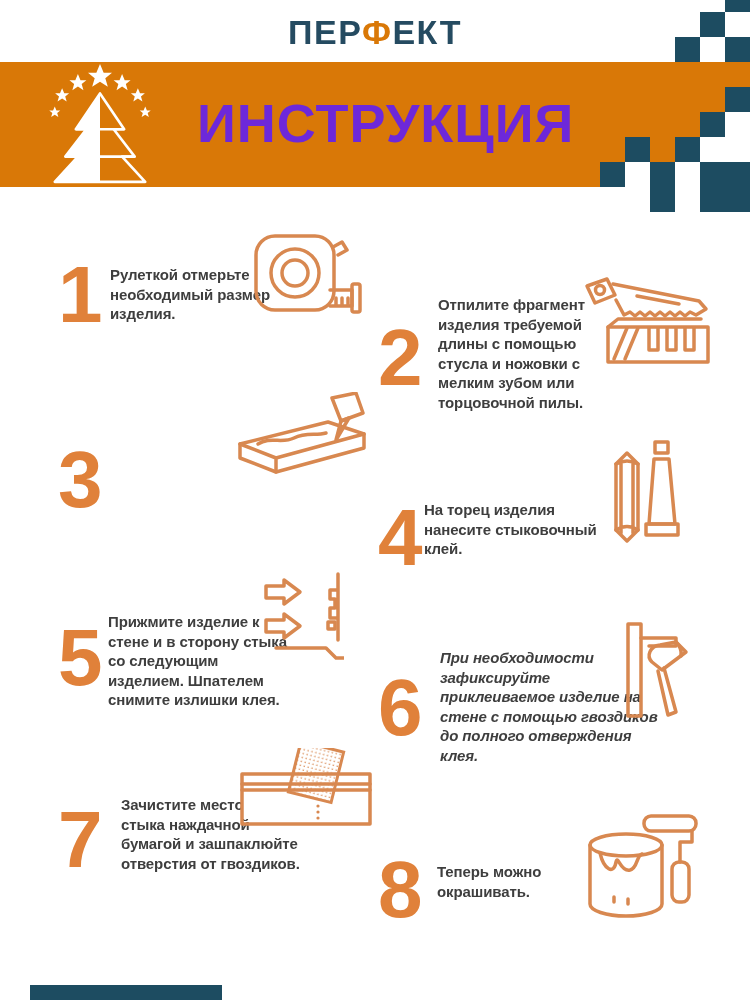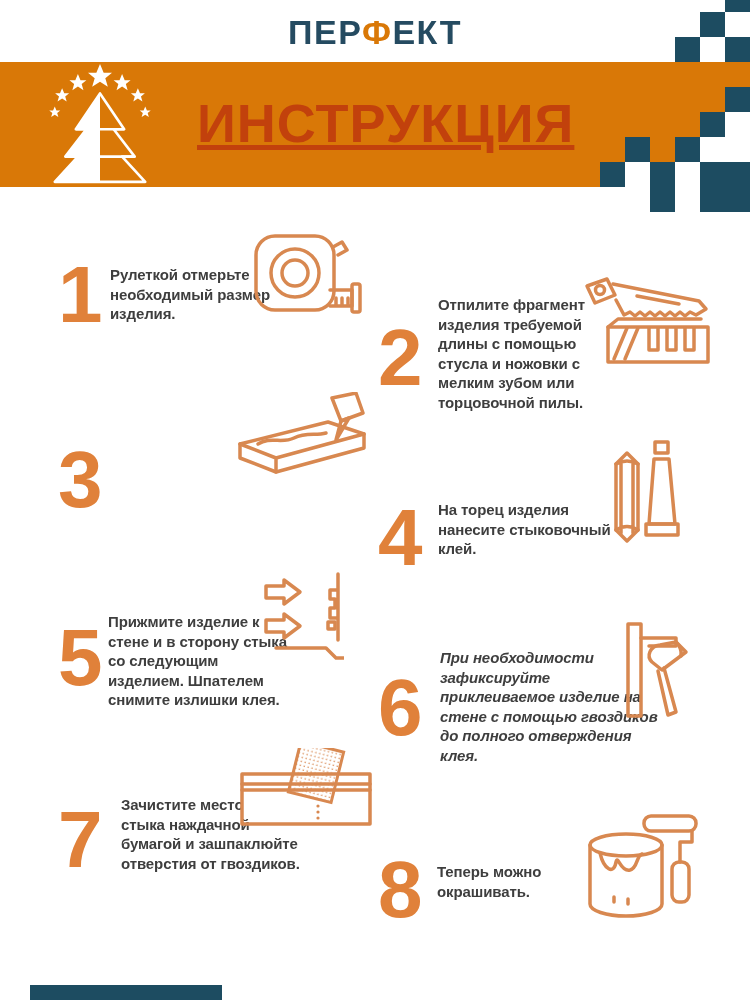--- a/index.html
+++ b/index.html
@@ -7,22 +7,22 @@
   #poster{position:relative;width:750px;height:1000px;background:#ffffff;overflow:hidden;margin:0 auto;}
 
   
   .brand{position:absolute;top:13px;left:0;right:0;text-align:center;
          font-weight:bold;font-size:34px;letter-spacing:1.5px;color:var(--logo-navy,#254B61);}
   .brand .accent{color:var(--accent-orange,#D97807);}
 
   
   .banner{position:absolute;left:0;top:62px;width:750px;height:125px;background:var(--accent-orange,#D97807);
           clip-path:polygon(0 0,750px 0,750px 25px,725px 25px,725px 50px,700px 50px,700px 100px,600px 100px,600px 125px,0 125px);}
-  .banner-title{position:absolute;left:197px;top:96px;color:#c2410c;font-weight:bold;
-                font-size:54px;letter-spacing:1px;line-height:1;text-decoration:underline;}
+  .banner-title{position:absolute;left:197px;top:96px;color:#6d28d9;font-weight:bold;
+                font-size:54px;letter-spacing:1px;line-height:1;}
 
   .tree-logo{position:absolute;left:42px;top:64px;}
 
   
   .cell{position:absolute;background:var(--navy,#1D4C61);}
 
   
   .step-num{position:absolute;font-weight:bold;font-size:80px;line-height:1;color:var(--number-orange,#E0813A);}
   .step-text{position:absolute;font-weight:bold;font-size:15px;line-height:19.5px;
              color:var(--text-dark,#3E3E3E);white-space:pre-line;letter-spacing:-0.1px;max-width:250px;}
@@ -115,21 +115,21 @@
   <div class="step-num" style="left:58px;top:440px;">3</div>
   <svg class="icon" style="left:232px;top:392px;" width="150" height="92" viewBox="0 0 150 92">
     <path class="st" d="M8,52 L96,30 L132,42 L132,56 L44,80 L8,66 Z"></path>
     <path class="st" d="M8,52 L44,66 L132,42 M44,66 L44,80"></path>
     <path class="st" d="M26,52 C38,44 50,52 62,46 C74,40 84,44 94,41"></path>
     <path class="st" d="M100,6 L124,1 L131,21 L109,29 Z"></path>
     <path class="st" d="M109,29 L117,26 L104,48 Z"></path>
   </svg>
 
   <div class="step-num" style="left:378px;top:498px;">4</div>
-  <div class="step-text" style="left:438px;top:500px;">На торец изделия
+  <div class="step-text" style="left:424px;top:500px;">На торец изделия
 нанесите стыковочный
 клей.</div>
   <svg class="icon" style="left:608px;top:438px;" width="74" height="108" viewBox="0 0 74 108">
     <path class="st" d="M8,26 L19,15 L30,26 L30,92 L19,103 L8,92 Z"></path>
     <path class="st" d="M8,26 Q19,20 30,26 M8,92 Q19,85 30,92 M13,23 V95 M25,23 V95"></path>
     <rect class="st" x="47" y="4" width="13" height="11"></rect>
     <path class="st" d="M46,21 h15 L67,86 H41 Z"></path>
     <path class="st" d="M38,86 h32 v11 h-32 Z"></path>
   </svg>
 

